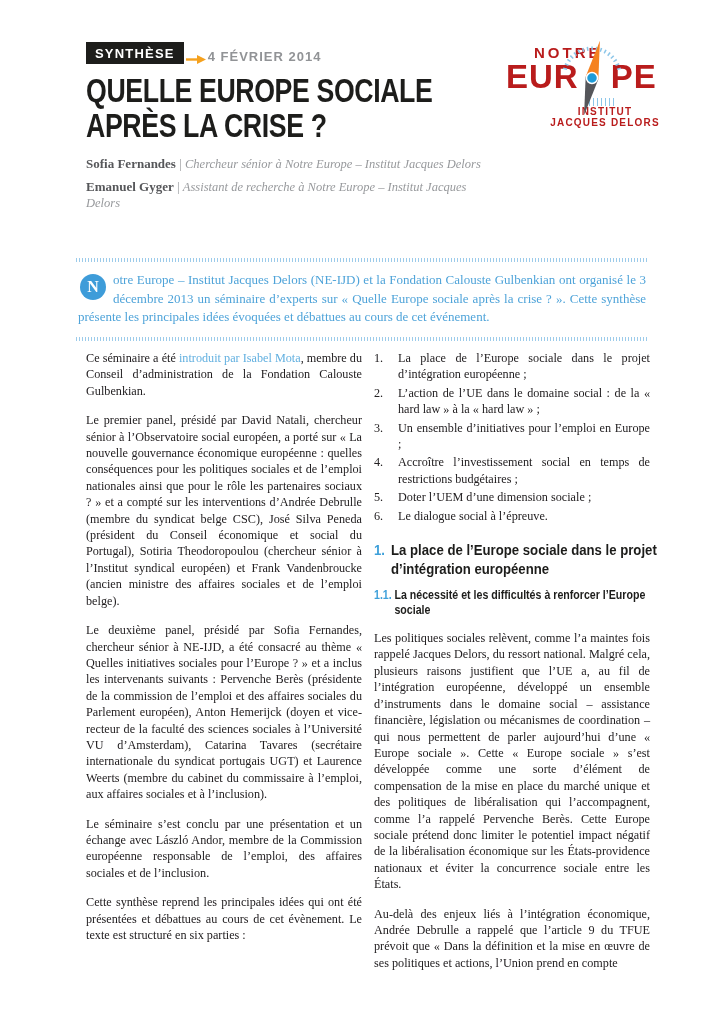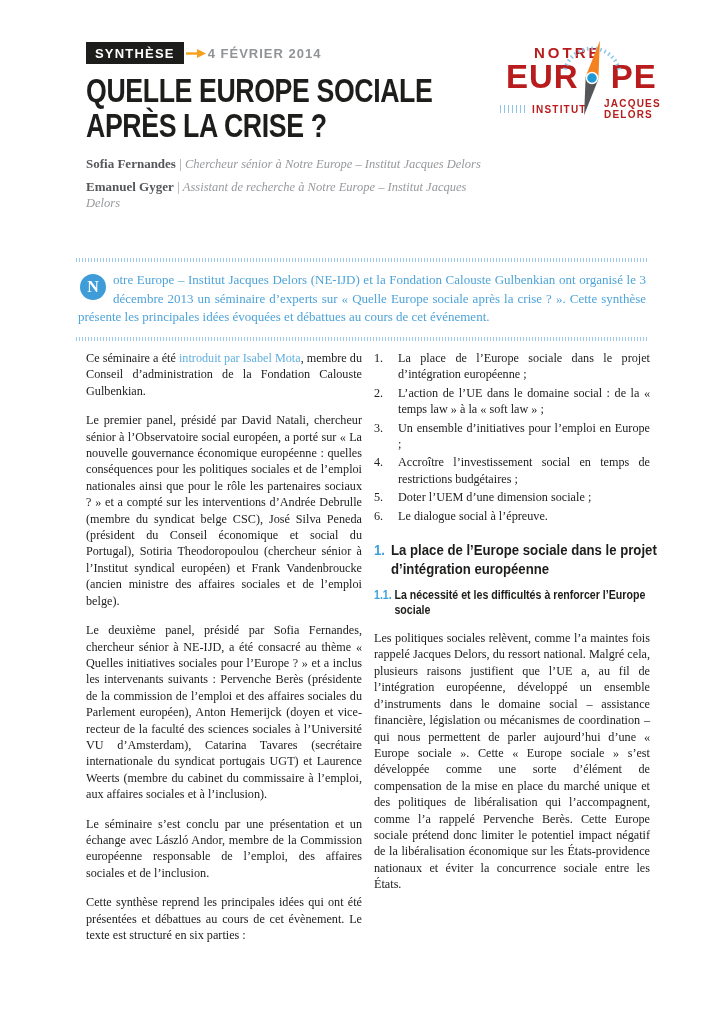--- a/index.html
+++ b/index.html
@@ -10,21 +10,21 @@
   }
   .page{
     position:relative;
     width:724px;height:1024px;
     background:#ffffff;
     overflow:hidden;
     box-shadow:0 0 4px rgba(0,0,0,.25);
   }
   
   .header{position:absolute;left:86px;top:42px;width:400px;}
-  .kicker-row{display:flex;align-items:center;gap:2px;}
+  .kicker-row{display:flex;align-items:flex-end;gap:2px;}
   .kicker-box{
     background:#1d1d1b;color:#fff;
     font-family:"Liberation Sans", sans-serif;font-weight:700;
     font-size:13px;letter-spacing:1.2px;
     padding:4px 9px 3px 9px;
   }
   .date{
     color:#919396;font-family:"Liberation Sans", sans-serif;
     font-weight:700;font-size:13px;letter-spacing:1px;
   }
@@ -55,21 +55,21 @@
     position:absolute;left:6px;top:28px;
     font-family:"Liberation Sans", sans-serif;font-weight:700;
     font-size:33px;letter-spacing:1px;
     display:flex;
   }
   .logo-europe .gap{display:inline-block;width:32px;}
   .logo-needle{position:absolute;left:62px;top:-2px;z-index:3;}
   .logo-sub{
     display:flex;align-items:center;margin-top:6px;
     font-family:"Liberation Sans", sans-serif;font-weight:700;
-    font-size:10px;letter-spacing:1.2px;
+    font-size:10px;letter-spacing:1.2px;flex-direction:column;
   }
   .logo-ticks{
     display:inline-block;width:28px;height:8px;margin-right:5px;
     background:repeating-linear-gradient(to right,#8CC6E9 0,#8CC6E9 1.5px,transparent 1.5px,transparent 4px);
   }
   .logo-sub .gap2{display:inline-block;width:18px;}
   
   .intro{
     position:absolute;left:76px;top:258px;width:572px;
   }
@@ -200,21 +200,21 @@
   </div>
 
   <div class="col col-right">
     <div class="num-list">
       <div class="num-item">
         <span class="num">1.</span>
         <span class="txt">La place de l’Europe sociale dans le projet d’intégration européenne ;</span>
       </div>
       <div class="num-item">
         <span class="num">2.</span>
-        <span class="txt">L’action de l’UE dans le domaine social : de la « temps law » à la « soft law » ;</span>
+        <span class="txt">L’action de l’UE dans le domaine social : de la « hard law » à la « hard law » ;</span>
       </div>
       <div class="num-item">
         <span class="num">3.</span>
         <span class="txt">Un ensemble d’initiatives pour l’emploi en Europe ;</span>
       </div>
       <div class="num-item">
         <span class="num">4.</span>
         <span class="txt">Accroître l’investissement social en temps de restrictions budgétaires ;</span>
       </div>
       <div class="num-item">
@@ -231,16 +231,17 @@
       <span class="sec-num">1.</span>
       <span>La place de l’Europe sociale dans le projet d’intégration européenne</span>
     </div>
 
     <div class="subsec-head">
       <span class="sec-num">1.1.</span>
       <span>La nécessité et les difficultés à renforcer l’Europe sociale</span>
     </div>
 
     <p>Les politiques sociales relèvent, comme l’a maintes fois rappelé Jacques Delors, du ressort national. Malgré cela, plusieurs raisons justifient que l’UE a, au fil de l’intégration européenne, développé un ensemble d’instruments dans le domaine social – assistance financière, législation ou mécanismes de coordination – qui nous permettent de parler aujourd’hui d’une « Europe sociale ». Cette « Europe sociale » s’est développée comme une sorte d’élément de compensation de la mise en place du marché unique et des politiques de libéralisation qui l’accompagnent, comme l’a rappelé Pervenche Berès. Cette Europe sociale prétend donc limiter le potentiel impact négatif de la libéralisation économique sur les États-providence nationaux et éviter la concurrence sociale entre les États.</p>
+    <p>Au-delà des enjeux liés à l’intégration économique, Andrée Debrulle a rappelé que l’article 9 du TFUE prévoit que « Dans la définition et la mise en œuvre de ses politiques et actions, l’Union prend en compte</p>
   </div>
 
 
 </div>
 
 </body></html>

